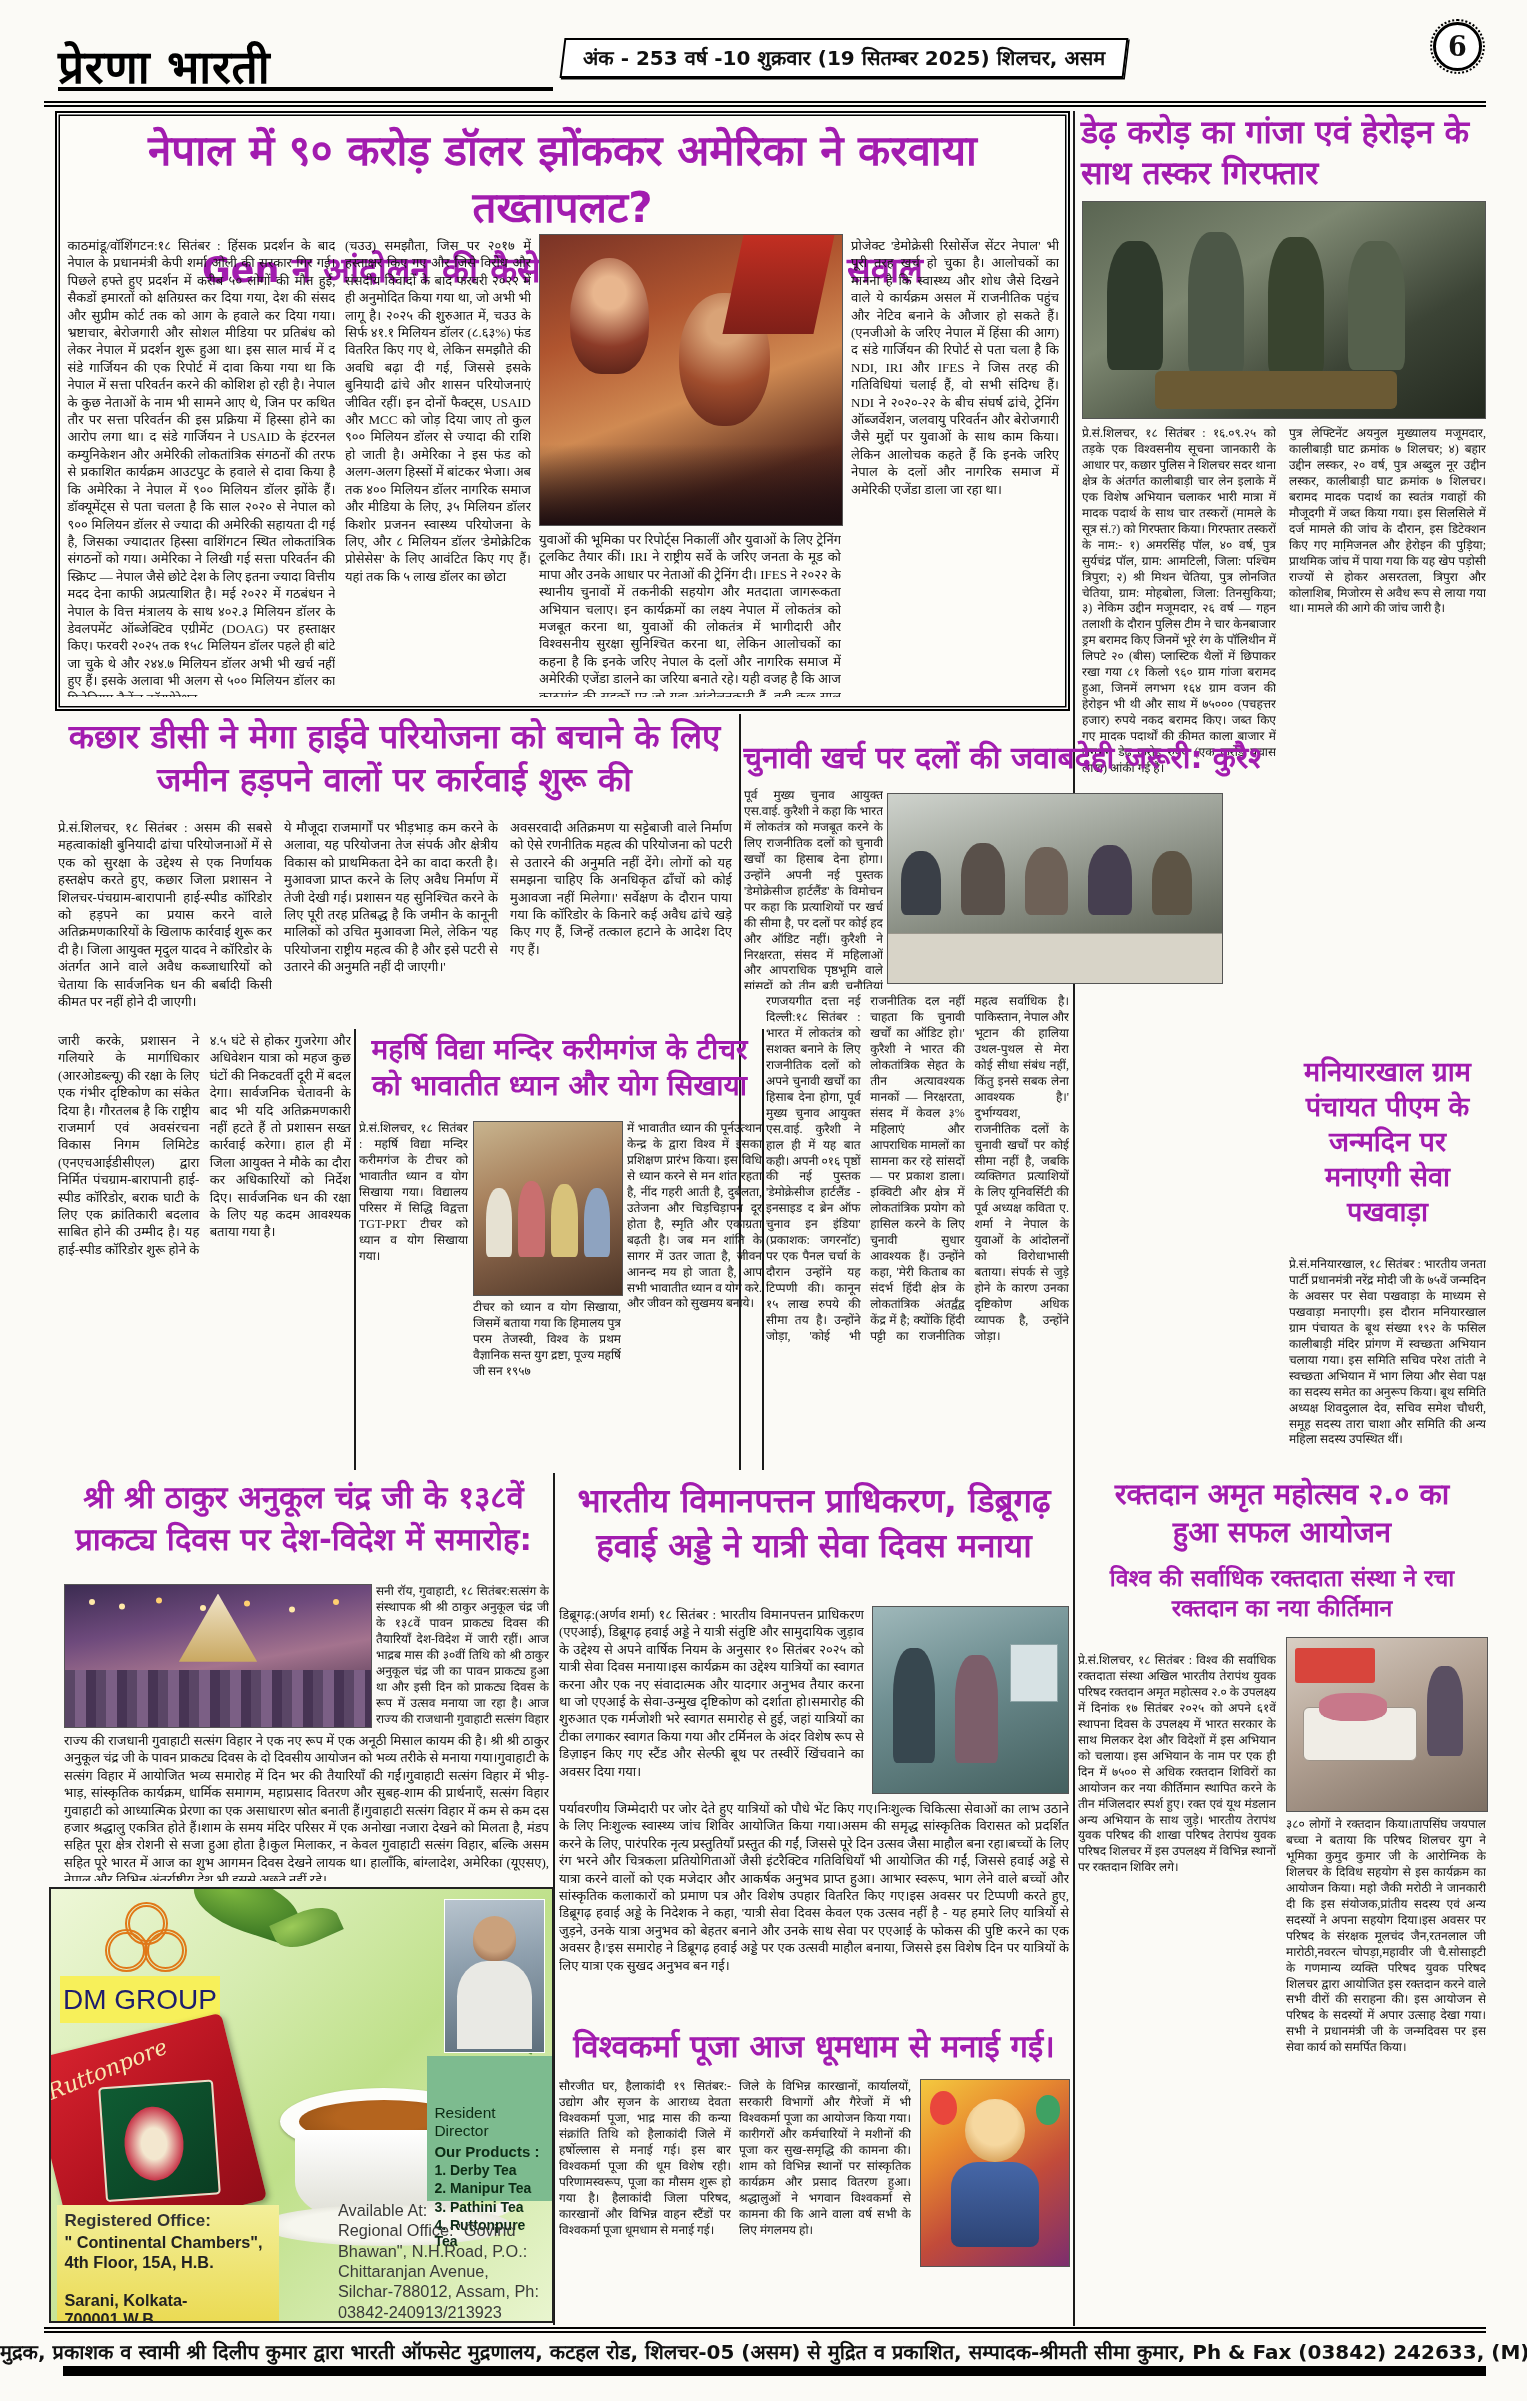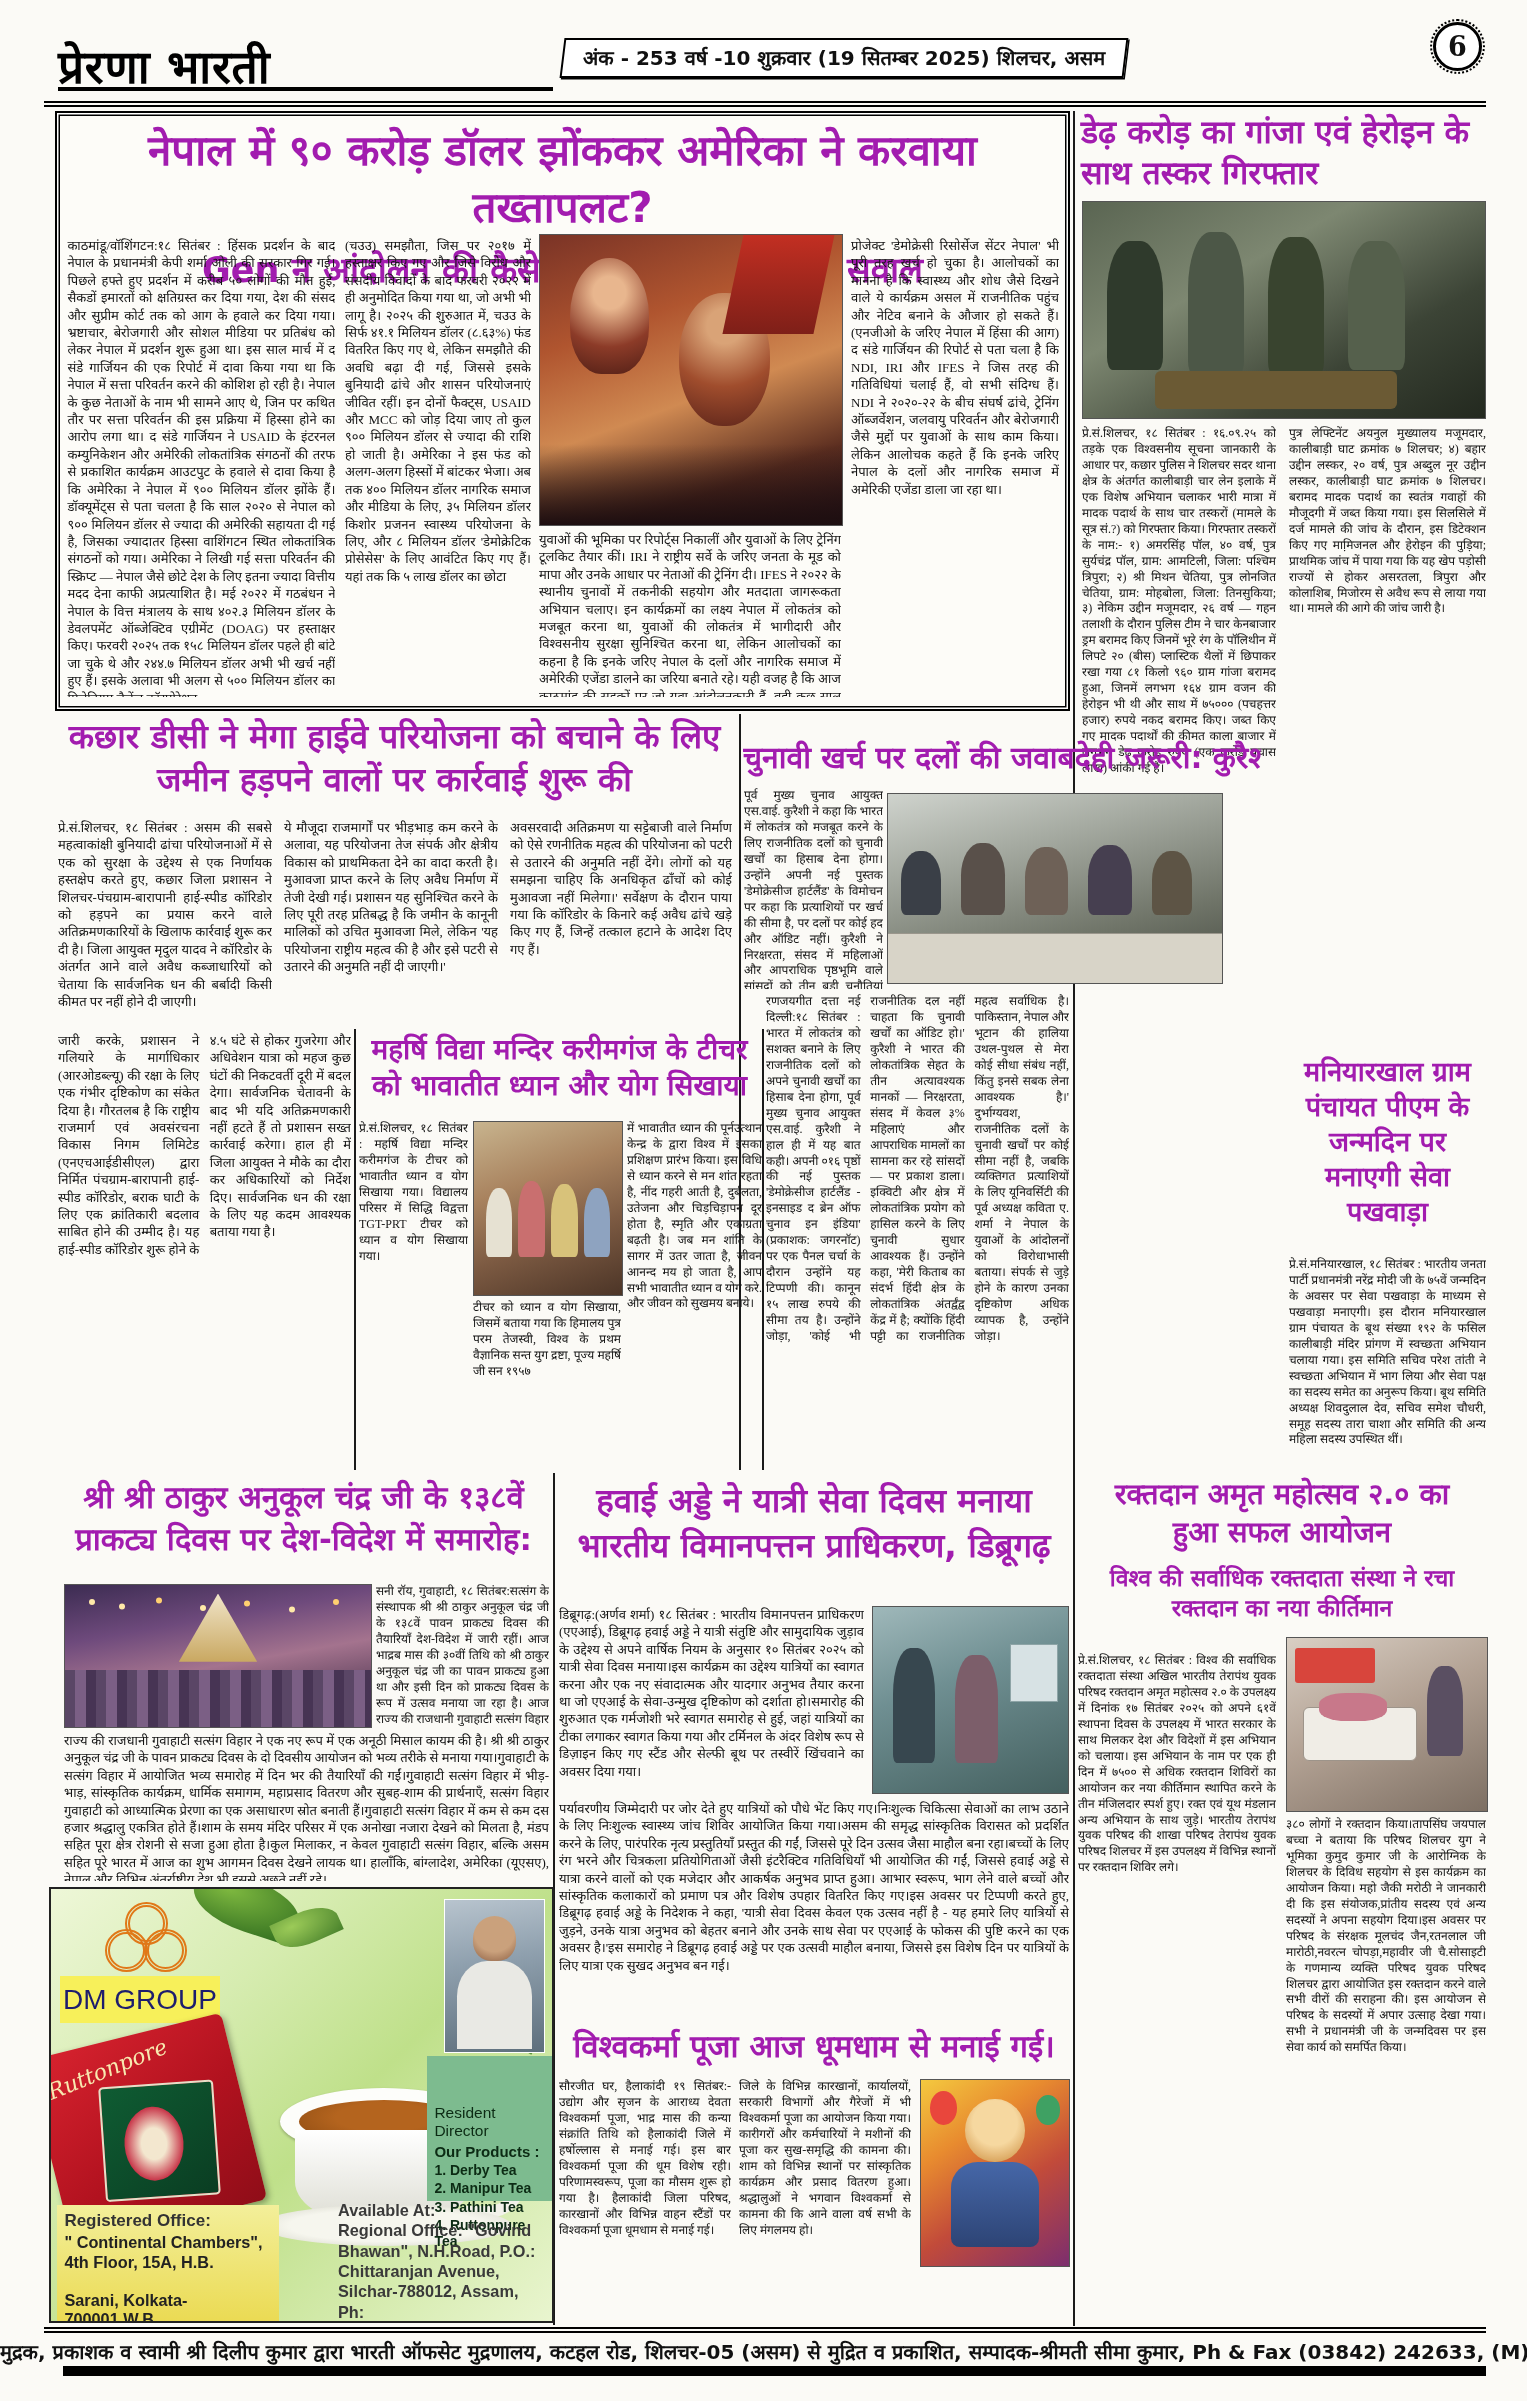--- a/index.html
+++ b/index.html
@@ -152,33 +152,33 @@
     <div style="font-weight:bold;font-size:14px;margin-top:2.2px;">4. Ruttonpure Tea</div>
   </div>
 
   <div class="abs" style="left:6px;top:316px;width:222px;height:125px;background:linear-gradient(180deg,#f3ef9a,#ead94e);padding:6px 7.4px;box-sizing:border-box;font-family:'Liberation Sans',sans-serif;color:#222;">
     <div style="font-weight:bold;font-size:17px;color:#333;">Registered Office:</div>
     <div style="font-weight:bold;font-size:16.3px;margin-top:1.5px;">" Continental Chambers",</div>
     <div style="font-weight:bold;font-size:16.3px;margin-top:1.5px;">4th Floor, 15A, H.B.</div>
     <div style="font-weight:bold;font-size:16.3px;margin-top:19px;">Sarani, Kolkata-700001,W.B.</div>
   </div>
 
-  <div class="abs" style="left:287px;top:311px;width:211px;height:117px;font-family:'Liberation Sans',sans-serif;font-weight:bold;color:#3a3a3a;font-size:16.3px;line-height:1.25;">
+  <div class="abs" style="left:287px;top:311px;width:211px;height:117px;font-family:'Liberation Sans',sans-serif;font-weight:normal;color:#3a3a3a;font-size:16.3px;line-height:1.25;">
     <div>Available At:</div>
     <div>Regional Office: "Govind</div>
     <div>Bhawan", N.H.Road, P.O.:</div>
     <div>Chittaranjan Avenue,</div>
     <div>Silchar-788012, Assam, Ph:</div>
     <div>03842-240913/213923</div>
   </div>
 </div>
 
 <div class="abs hl" style="left:559px;top:1479px;width:510px;font-size:33px;line-height:1.35;">
+  <div>भारतीय विमानपत्तन प्राधिकरण, डिब्रूगढ़</div>
   <div>हवाई अड्डे ने यात्री सेवा दिवस मनाया</div>
-  <div>भारतीय विमानपत्तन प्राधिकरण, डिब्रूगढ़</div>
 </div>
 <div class="ph" style="left:872px;top:1606px;width:195px;height:186px;background:linear-gradient(160deg,#9fb8ba 0%,#6f8f92 40%,#44605f 100%);">
   <div style="position:absolute;left:10%;top:22%;width:22%;height:62%;background:#37474f;border-radius:40% 40% 8% 8%;"></div>
   <div style="position:absolute;left:42%;top:26%;width:22%;height:58%;background:#7c5e6a;border-radius:40% 40% 8% 8%;"></div>
   <div style="position:absolute;left:70%;top:20%;width:24%;height:30%;background:#d7e2e4;border:1.5px solid #8da4a6;"></div>
 </div>
 <div class="abs col" style="left:559px;top:1606px;width:305px;height:186px;">डिब्रूगढ़:(अर्णव शर्मा) १८ सितंबर : भारतीय विमानपत्तन प्राधिकरण (एएआई), डिब्रूगढ़ हवाई अड्डे ने यात्री संतुष्टि और सामुदायिक जुड़ाव के उद्देश्य से अपने वार्षिक नियम के अनुसार १० सितंबर २०२५ को यात्री सेवा दिवस मनाया।इस कार्यक्रम का उद्देश्य यात्रियों का स्वागत करना और एक नए संवादात्मक और यादगार अनुभव तैयार करना था जो एएआई के सेवा-उन्मुख दृष्टिकोण को दर्शाता हो।समारोह की शुरुआत एक गर्मजोशी भरे स्वागत समारोह से हुई, जहां यात्रियों का टीका लगाकर स्वागत किया गया और टर्मिनल के अंदर विशेष रूप से डिज़ाइन किए गए स्टैंड और सेल्फी बूथ पर तस्वीरें खिंचवाने का अवसर दिया गया।</div>
 <div class="abs col" style="left:559px;top:1800px;width:510px;height:216px;">पर्यावरणीय जिम्मेदारी पर जोर देते हुए यात्रियों को पौधे भेंट किए गए।निःशुल्क चिकित्सा सेवाओं का लाभ उठाने के लिए निःशुल्क स्वास्थ्य जांच शिविर आयोजित किया गया।असम की समृद्ध सांस्कृतिक विरासत को प्रदर्शित करने के लिए, पारंपरिक नृत्य प्रस्तुतियाँ प्रस्तुत की गईं, जिससे पूरे दिन उत्सव जैसा माहौल बना रहा।बच्चों के लिए रंग भरने और चित्रकला प्रतियोगिताओं जैसी इंटरैक्टिव गतिविधियाँ भी आयोजित की गईं, जिससे हवाई अड्डे से यात्रा करने वालों को एक मजेदार और आकर्षक अनुभव प्राप्त हुआ। आभार स्वरूप, भाग लेने वाले बच्चों और सांस्कृतिक कलाकारों को प्रमाण पत्र और विशेष उपहार वितरित किए गए।इस अवसर पर टिप्पणी करते हुए, डिब्रूगढ़ हवाई अड्डे के निदेशक ने कहा, 'यात्री सेवा दिवस केवल एक उत्सव नहीं है - यह हमारे लिए यात्रियों से जुड़ने, उनके यात्रा अनुभव को बेहतर बनाने और उनके साथ सेवा पर एएआई के फोकस की पुष्टि करने का एक अवसर है।'इस समारोह ने डिब्रूगढ़ हवाई अड्डे पर एक उत्सवी माहौल बनाया, जिससे इस विशेष दिन पर यात्रियों के लिए यात्रा एक सुखद अनुभव बन गई।</div>
 
 <div class="abs hl" style="left:559px;top:2024px;width:510px;font-size:31px;">विश्वकर्मा पूजा आज धूमधाम से मनाई गई।</div>

